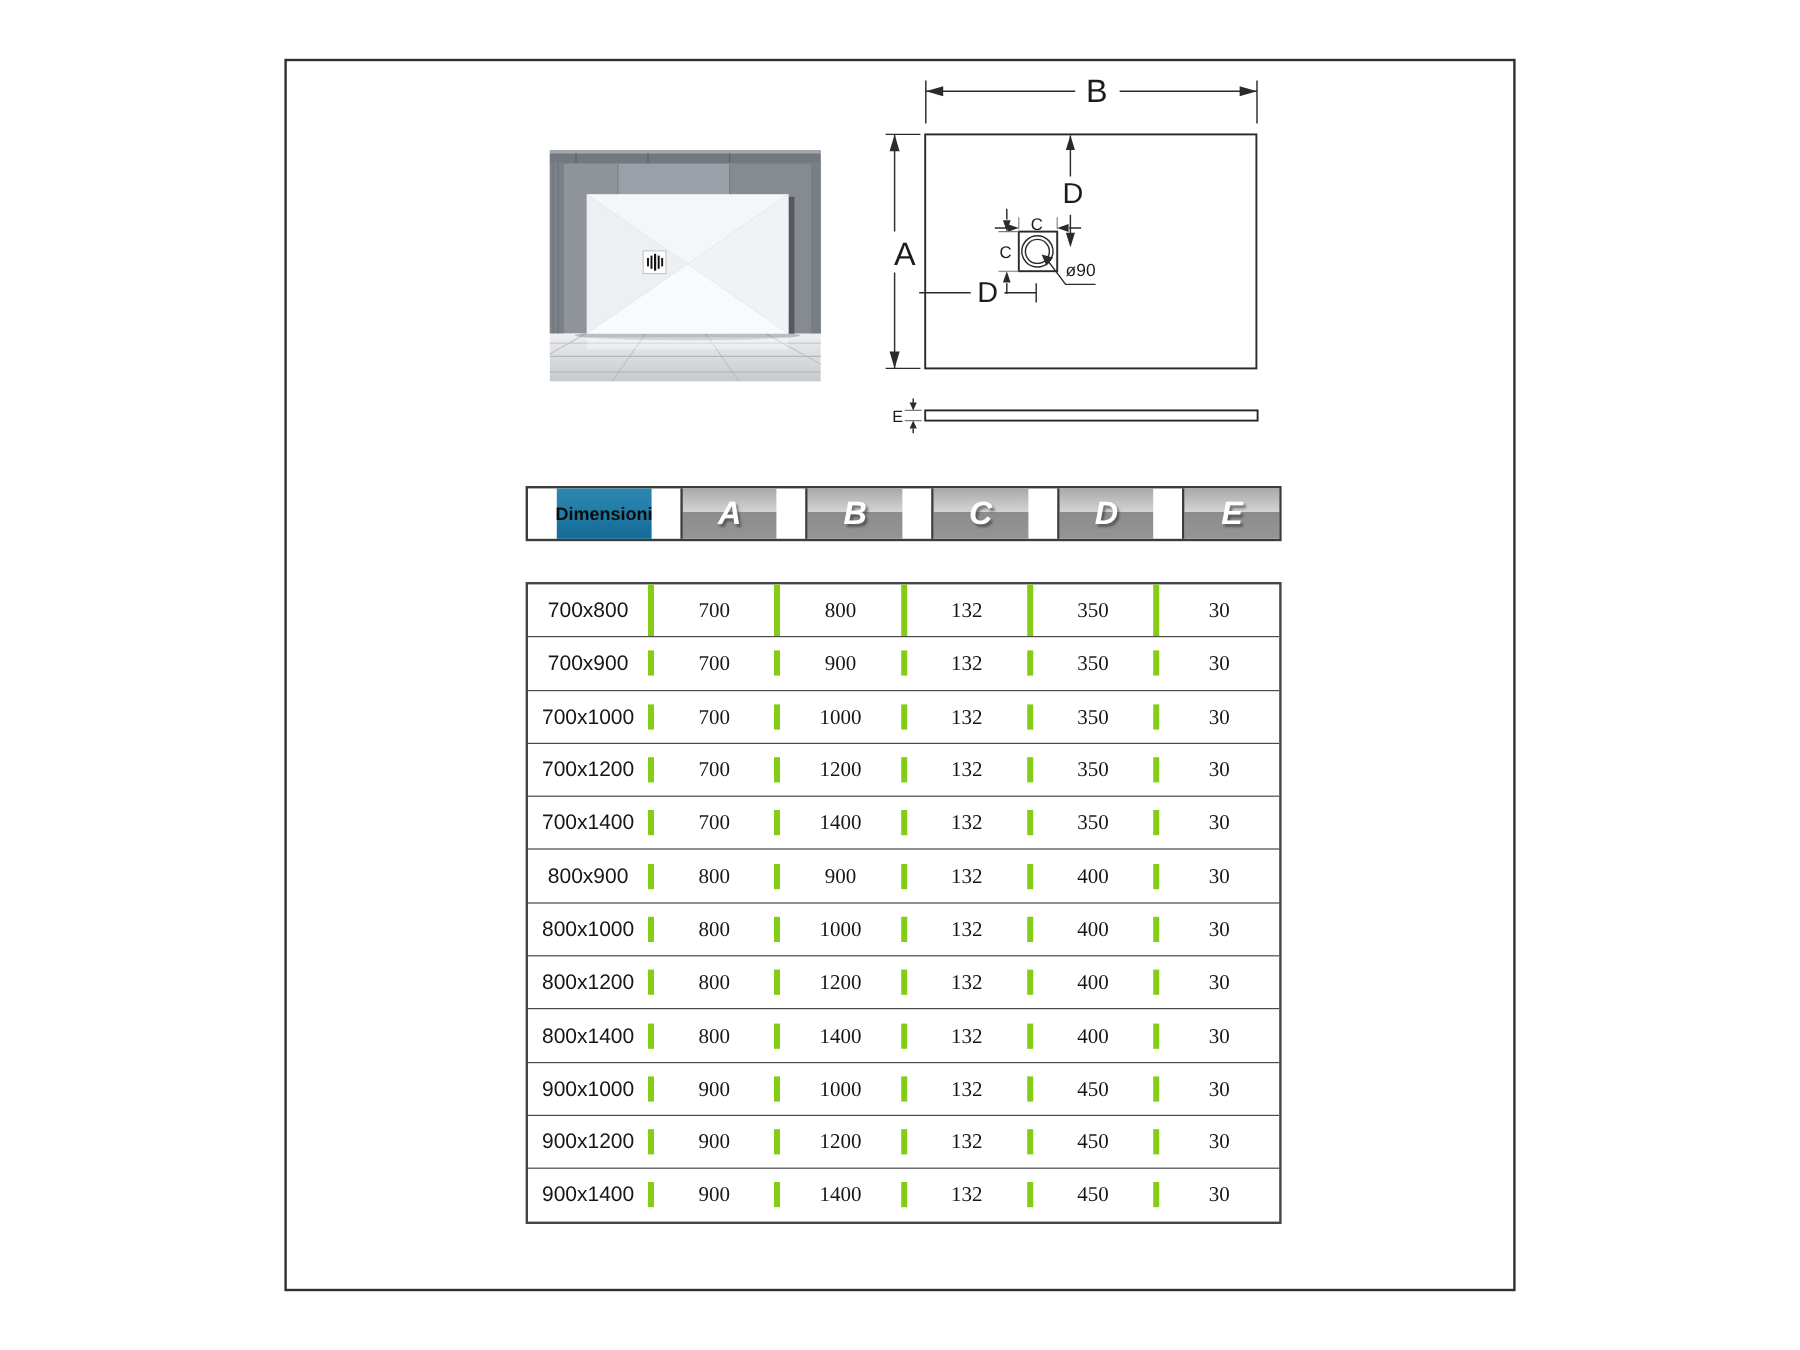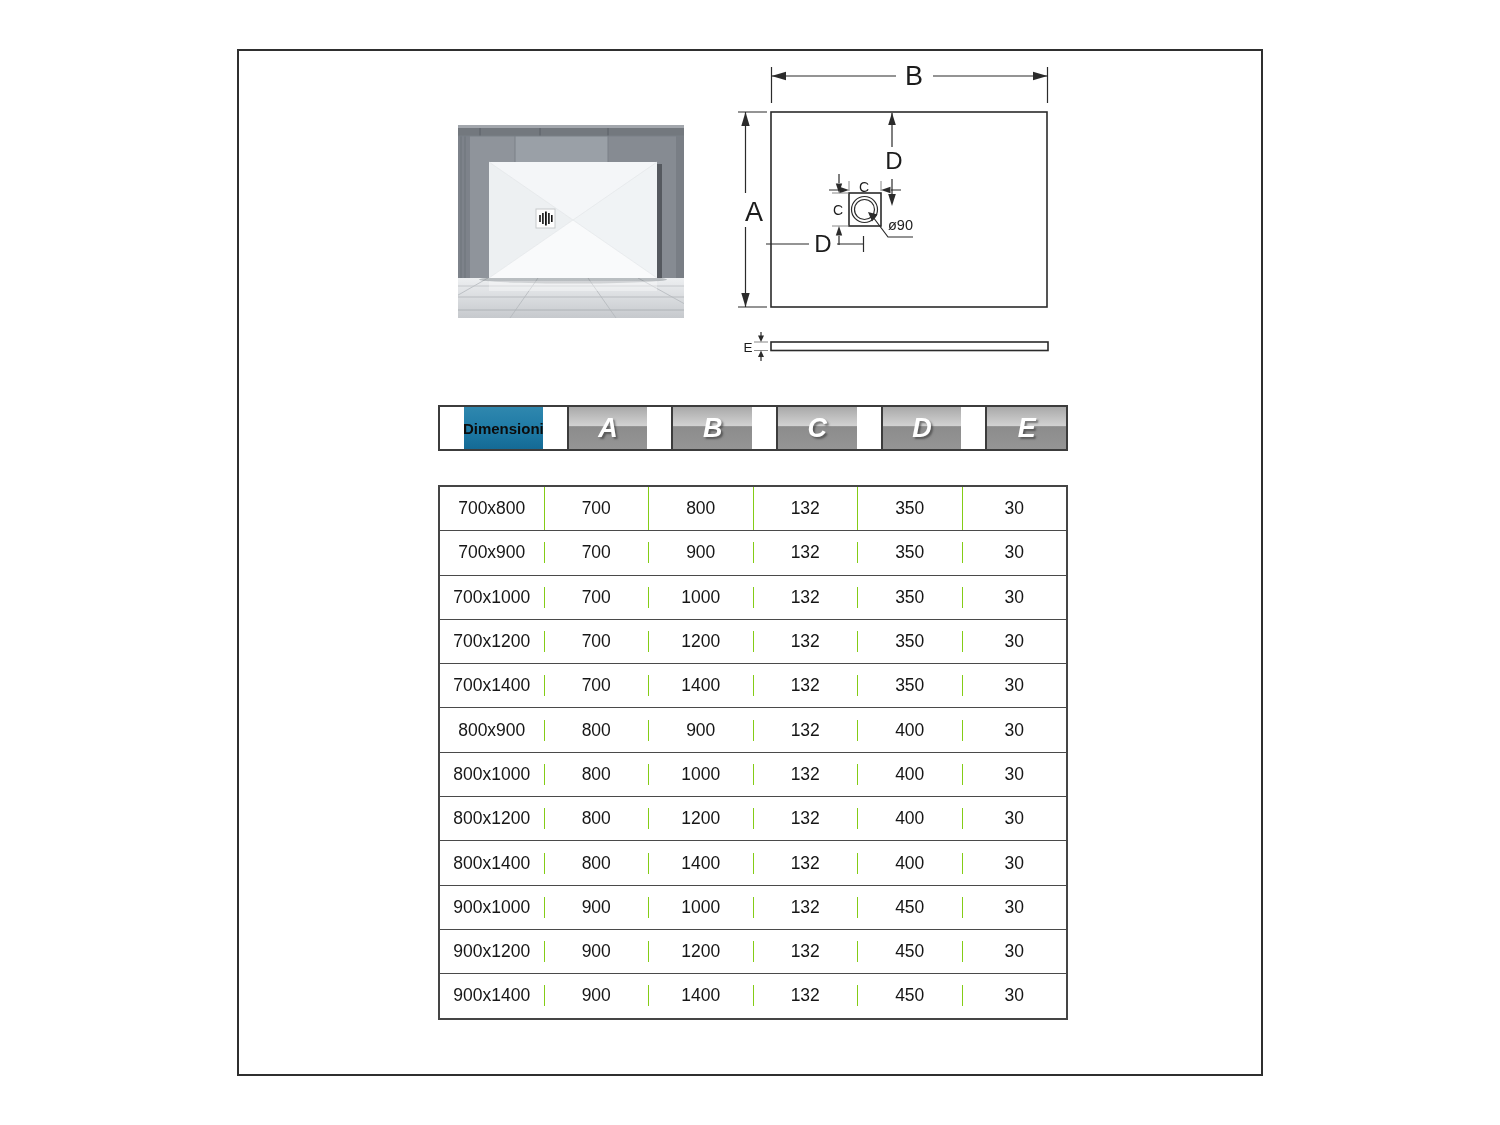--- a/index.html
+++ b/index.html
@@ -21,21 +21,21 @@
           color:#ffffff;font-size:27px;font-weight:700;font-style:italic;
           text-shadow:2px 2px 2px rgba(45,45,45,.55);}
 
   
   .tbody{position:absolute;left:438px;top:485px;width:630px;
          box-sizing:border-box;border:2px solid #454545;background:#fff;}
   .trow{display:flex;height:43.3px;}
   .trow + .trow{border-top:1px solid #4a4a4a;align-items:center;}
   .tcell{flex:1;display:flex;align-items:center;justify-content:center;
          font-size:17.5px;color:#161616;min-width:0;}
-  .tcell + .tcell{border-left:1px solid #84cc16;}
+  .tcell + .tcell{border-left:5px solid #84cc16;font-family:Liberation Serif, serif;}
 
   
   .ln{stroke:#2b2b2b;stroke-width:1.2;fill:none;}
   .ln-thick{stroke:#2b2b2b;stroke-width:1.6;fill:#fff;}
   .tick{stroke:#7a7a7a;stroke-width:.9;fill:none;}
   .arr{fill:#2b2b2b;stroke:none;}
   .dimtext{fill:#1c1c1c;}
 </style>
 </head>
 <body>

